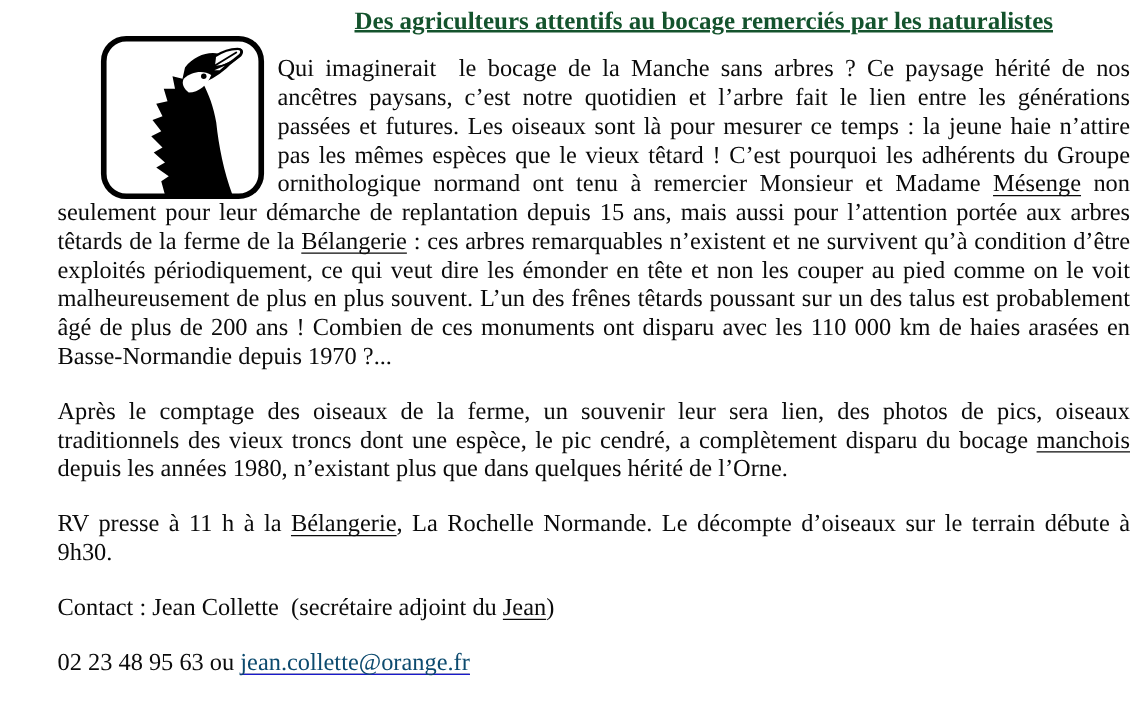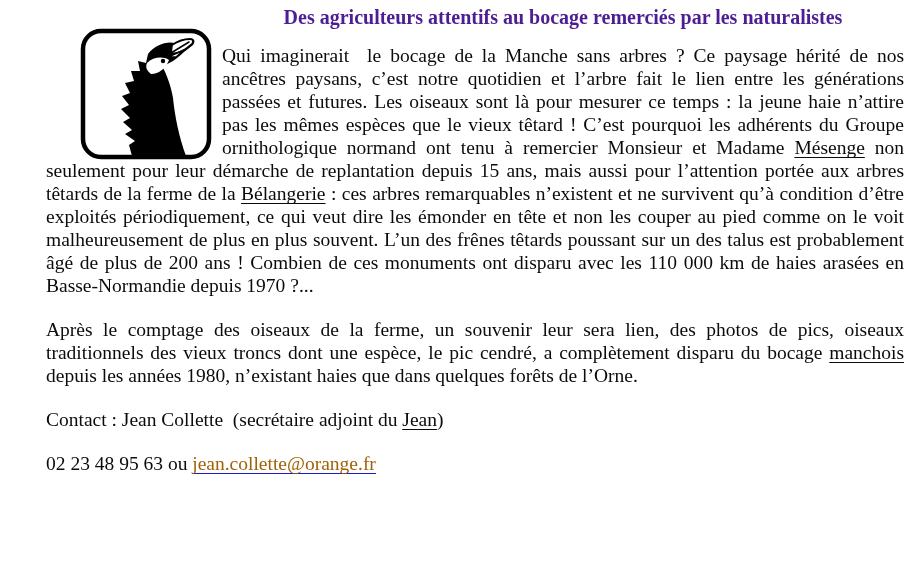--- a/index.html
+++ b/index.html
@@ -26,39 +26,40 @@
     height: 132px;
     margin: 24px 10px -3px 34px;
   }
   .bird-box svg { display: block; width: 132px; height: 132px; }
   h1.title {
     font-size: 20px;
     font-weight: 700;
     text-align: center;
     margin: 0 0 14px 0;
     line-height: 26px;
-    color: #4c1d95;
+    color: #14532d;
+    text-decoration: underline;
   }
   p.par {
     margin: 0 0 21px 0;
     text-align: justify;
     line-height: 23px;
   }
   p.par:last-child { margin-bottom: 0; }
   .sp {
     text-decoration-line: underline;
     text-decoration-style: wavy;
     text-decoration-color: #d40000;
     text-decoration-thickness: 1px;
     text-underline-offset: 3px;
     text-decoration-skip-ink: none;
     text-decoration: underline;
   }
   a.lnk {
-    color: #a16207;
+    color: #0c4a6e;
     text-decoration: underline;
     text-decoration-color: #1a1acd;
     text-decoration-thickness: 1px;
     cursor: pointer;
   }
 </style>
 </head>
 <body>
 
 <div class="page">
@@ -88,18 +89,19 @@
 
       <path fill="none" stroke="#000000" stroke-width="1.5" stroke-linecap="round" d="M 91 25 L 109 14"></path>
       <path fill="#ffffff" stroke="#000000" stroke-width="1.5" stroke-linejoin="round" d="M 88 29 L 104 22 L 96 29 Z"></path>
     </svg>
   </div>
 
   <h1 class="title">Des agriculteurs attentifs au bocage remerciés par les naturalistes</h1>
 
   <div>
       <p class="par"><span>Qui imaginerait&nbsp; le bocage de la Manche sans arbres&nbsp;? Ce paysage hérité de nos ancêtres paysans, c’est notre quotidien et l’arbre fait le lien entre les générations passées et futures. Les oiseaux sont là pour mesurer ce temps&nbsp;: la jeune haie n’attire pas les mêmes espèces que le vieux têtard&nbsp;! C’est pourquoi les adhérents du Groupe ornithologique normand ont tenu à remercier Monsieur et Madame </span><span class="sp">Mésenge</span><span> non seulement pour leur démarche de replantation depuis 15 ans, mais aussi pour l’attention portée aux arbres têtards de la ferme de la </span><span class="sp">Bélangerie</span><span>&nbsp;: ces arbres remarquables n’existent et ne survivent qu’à condition d’être exploités périodiquement, ce qui veut dire les émonder en tête et non les couper au pied comme on le voit malheureusement de plus en plus souvent. L’un des frênes têtards poussant sur un des talus est probablement âgé de plus de 200 ans&nbsp;! Combien de ces monuments ont disparu avec les 110&nbsp;000 km de haies arasées en Basse-Normandie depuis 1970&nbsp;?...</span></p>
-      <p class="par"><span>Après le comptage des oiseaux de la ferme, un souvenir leur sera lien, des photos de pics, oiseaux traditionnels des vieux troncs dont une espèce, le pic cendré, a complètement disparu du bocage </span><span class="sp">manchois</span><span> depuis les années 1980, n’existant haies que dans quelques forêts de l’Orne.</span></p>
+      <p class="par"><span>Après le comptage des oiseaux de la ferme, un souvenir leur sera lien, des photos de pics, oiseaux traditionnels des vieux troncs dont une espèce, le pic cendré, a complètement disparu du bocage </span><span class="sp">manchois</span><span> depuis les années 1980, n’existant plus que dans quelques hérité de l’Orne.</span></p>
+      <p class="par"><span>RV presse à 11&nbsp;h à la </span><span class="sp">Bélangerie</span><span>, La Rochelle Normande. Le décompte d’oiseaux sur le terrain débute à 9h30.</span></p>
       <p class="par"><span>Contact&nbsp;: Jean Collette&nbsp; (secrétaire adjoint du </span><span class="sp">Jean</span><span>)</span></p>
       <p class="par"><span>02 23 48 95 63 ou </span><span class="sp"><a class="lnk" href="#">jean.collette@orange.fr</a></span></p>
     </div>
 
 </div>
 
 </body></html>

